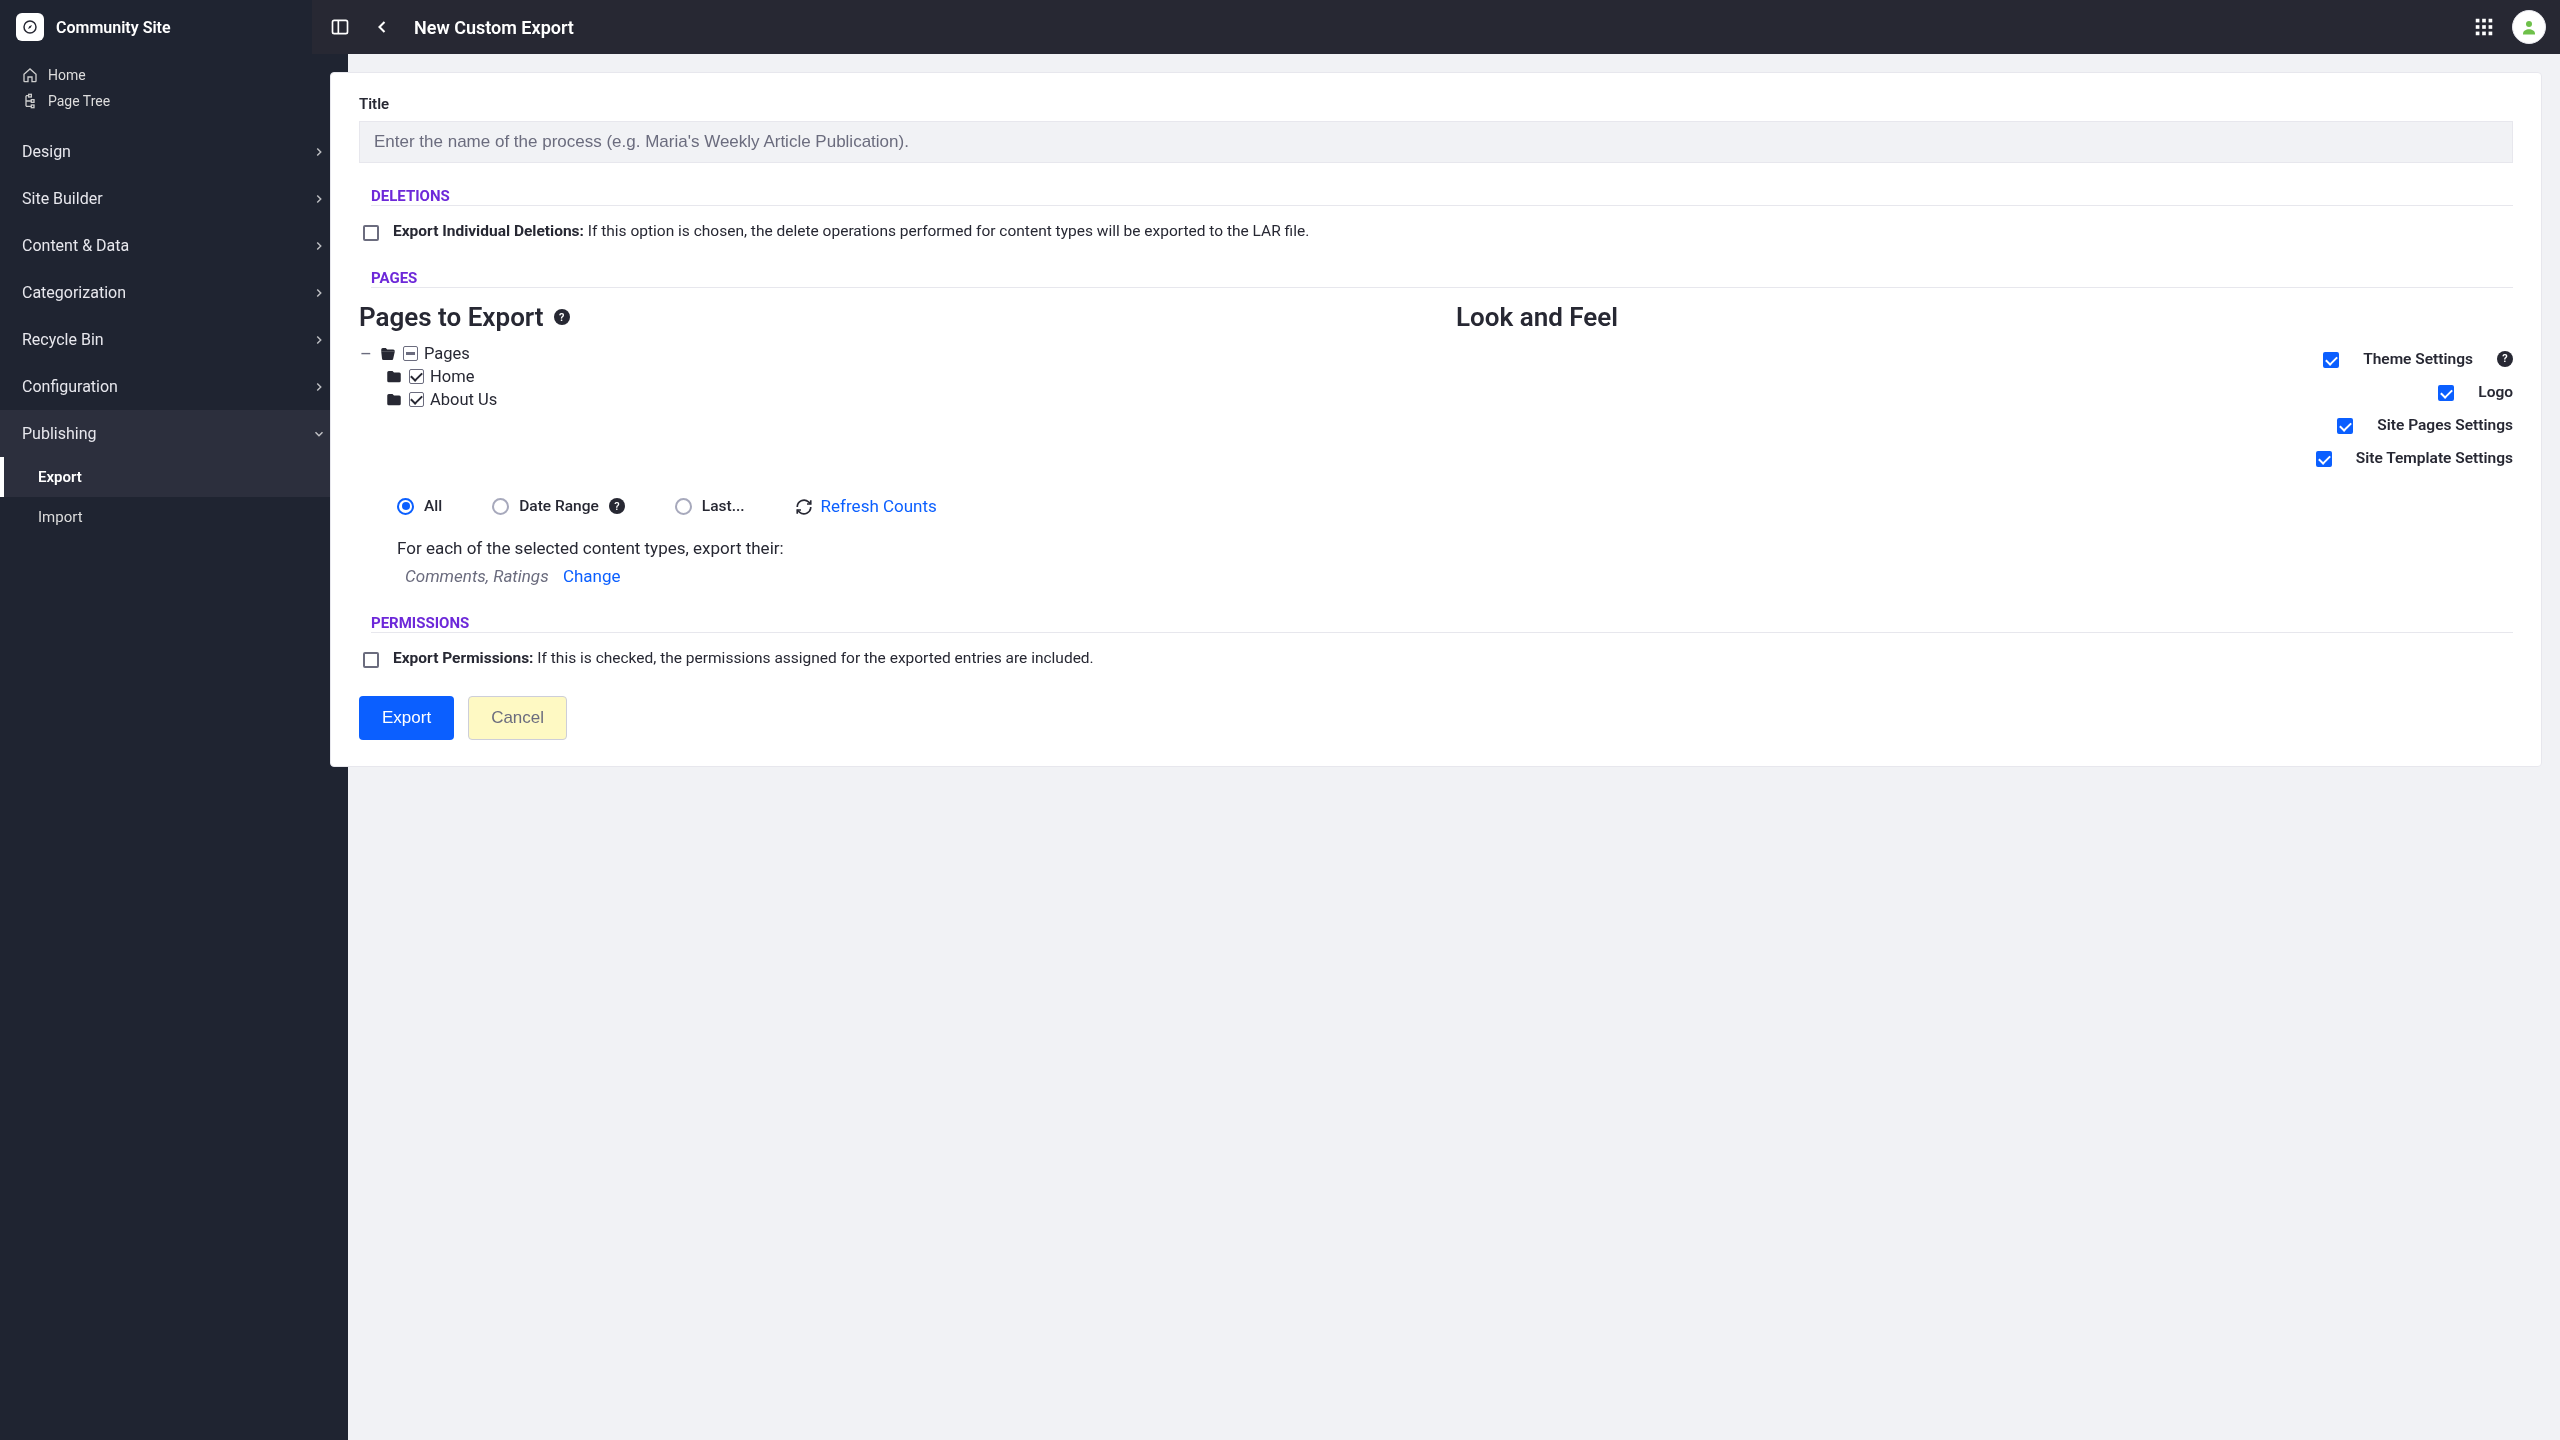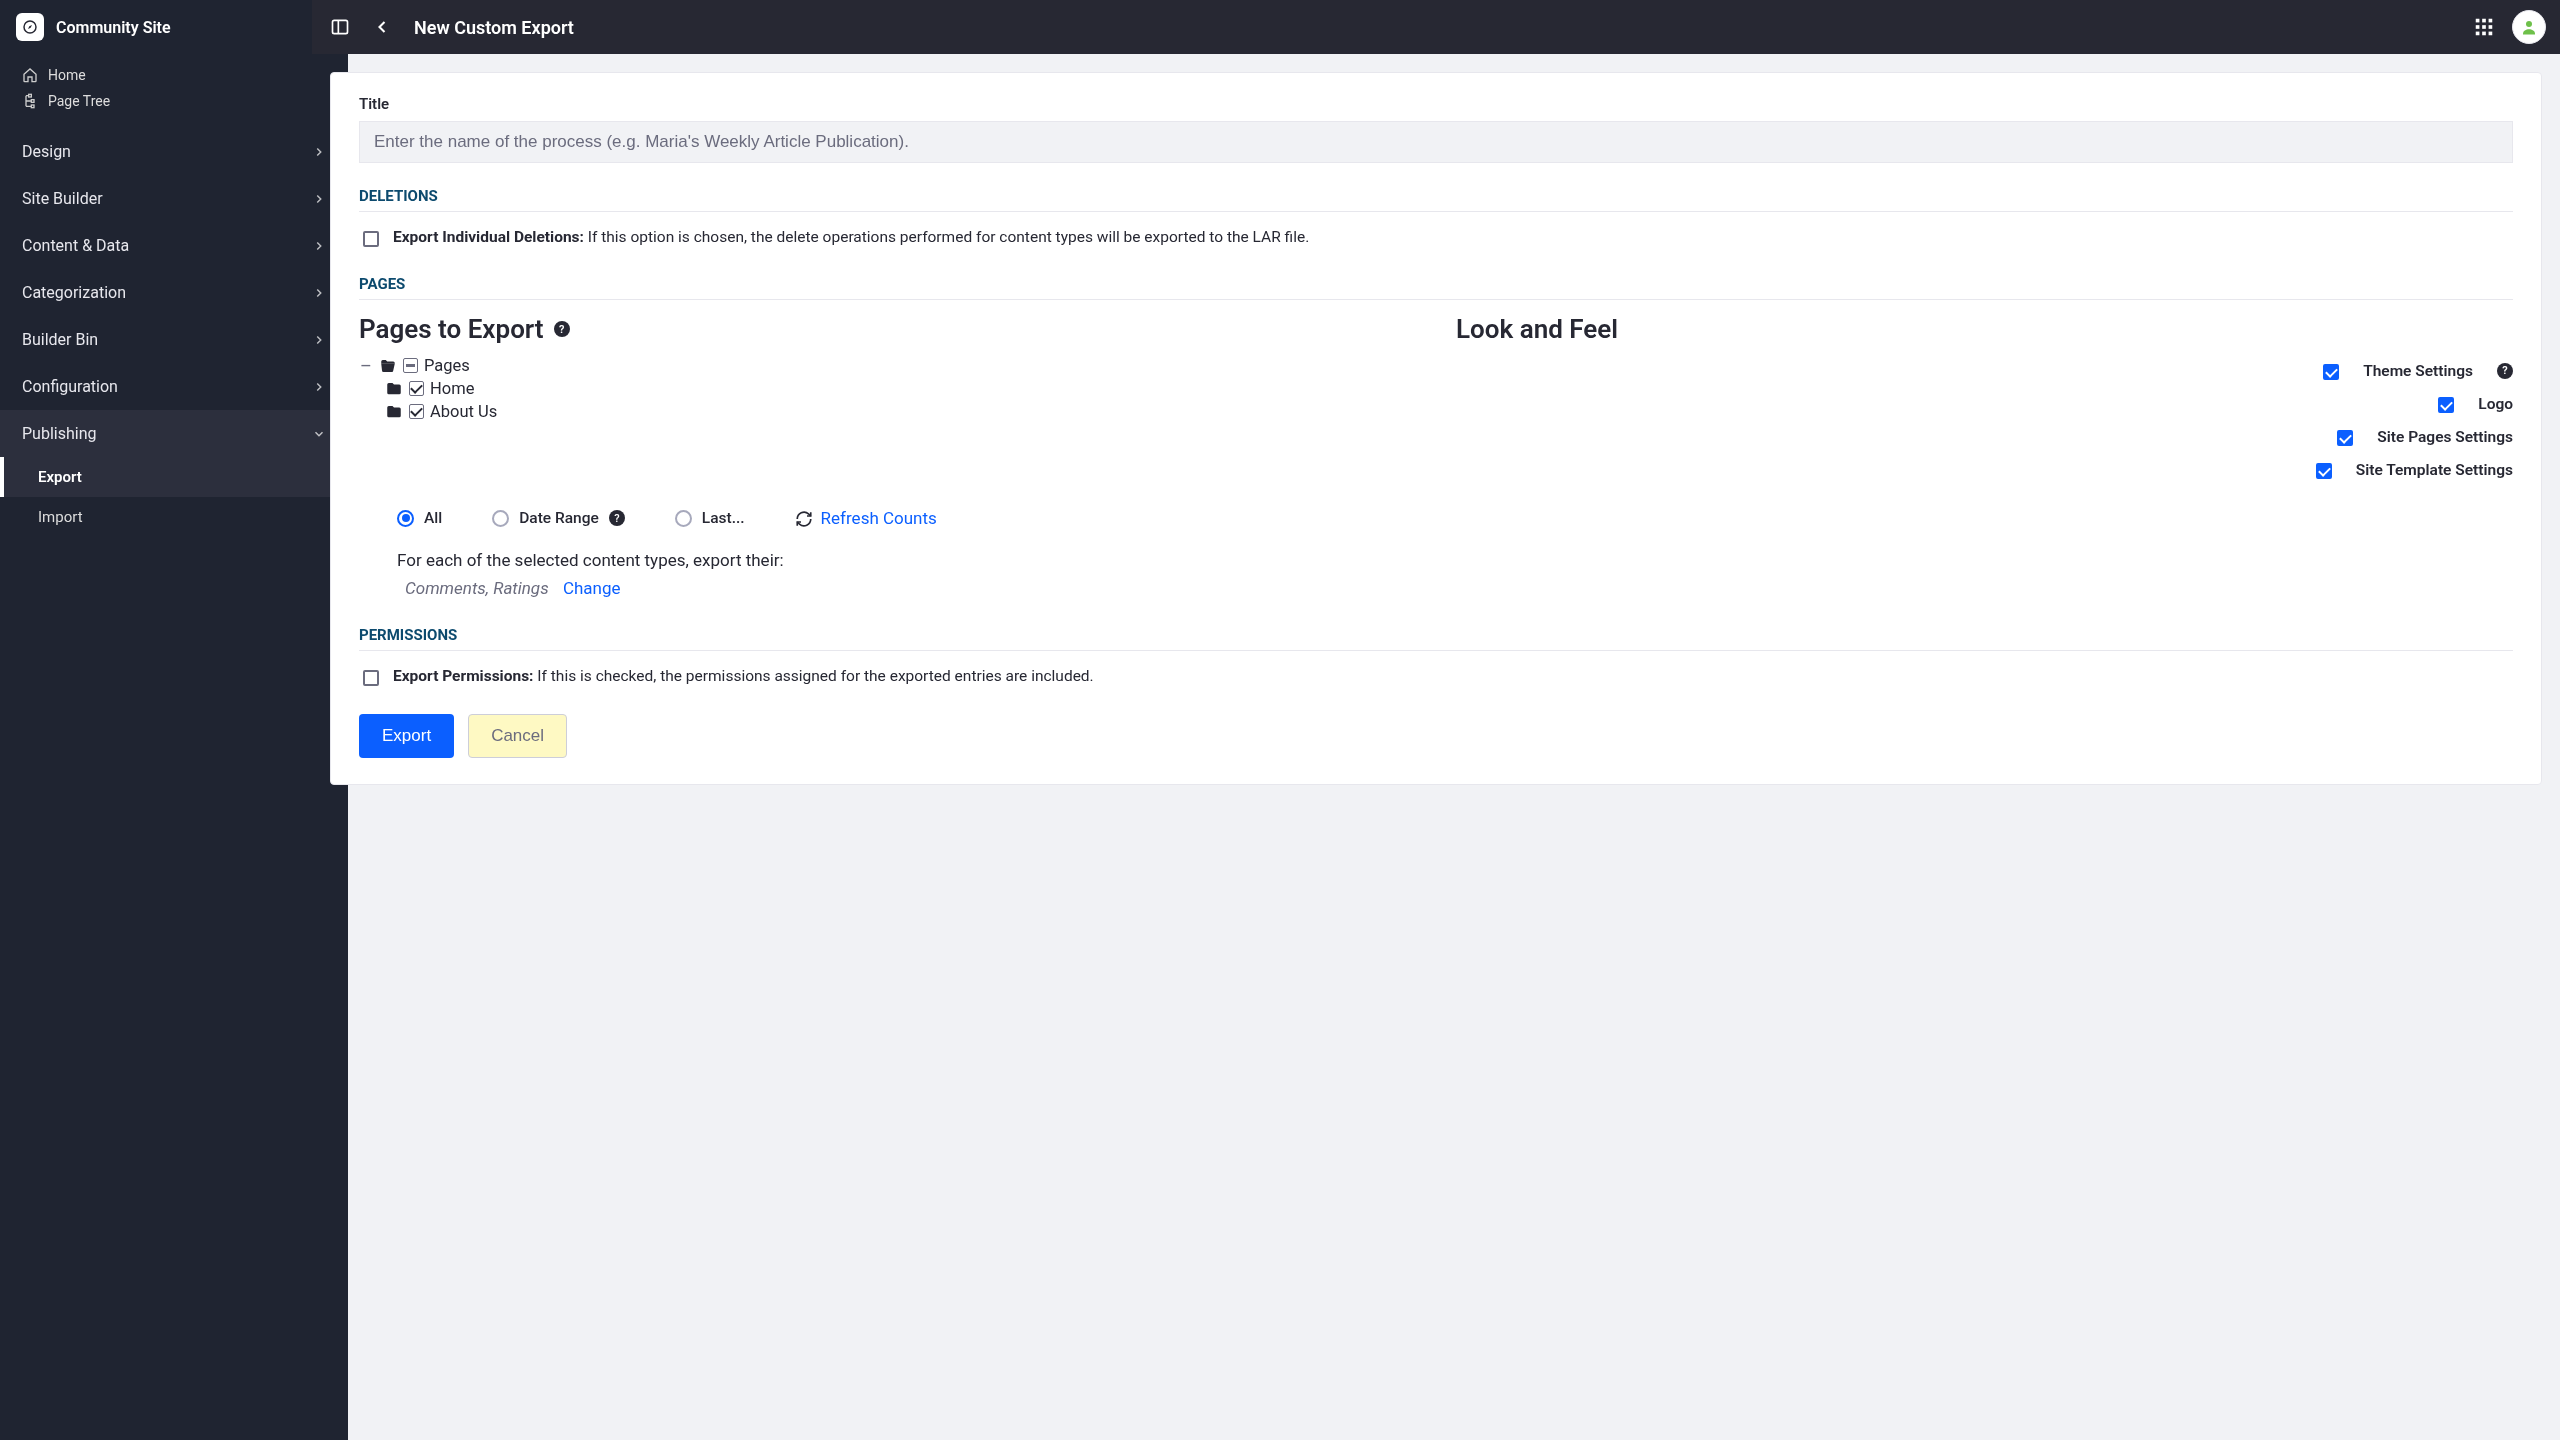--- a/index.html
+++ b/index.html
@@ -117,23 +117,23 @@
       border:1px solid #e7e7ed;
       border-radius:0;
       padding: 10px 14px;
       font-size:17px;
       color:#272833;
     }
     .text-input::placeholder { color:#6b6c7e; }
 
     .section-title {
       font-size:15px; font-weight:700;
-      margin-top: 24px; color:#0c4a6e;
-      padding-bottom:6px;
+      margin-top: 24px; color:#6d28d9;
       border-bottom:1px solid #e7e7ed;
+      margin-left:12px;
     }
 
     .checkbox-row {
       display:flex; align-items:flex-start; gap:14px;
       padding: 16px 4px 4px;
       font-size:15.5px;
     }
     .chk {
       width:16px; height:16px; margin-top:3px;
       border:2px solid #6b6c7e; border-radius:2px; background:#fff;
@@ -262,21 +262,21 @@
           <polyline points="9 6 15 12 9 18"></polyline>
         </svg>
     </div>
     <div class="nav-section">
       <span>Categorization</span>
       <svg class="chev" viewBox="0 0 24 24" fill="none" stroke="#fff" stroke-width="2.5">
           <polyline points="9 6 15 12 9 18"></polyline>
         </svg>
     </div>
     <div class="nav-section">
-      <span>Builder Bin</span>
+      <span>Recycle Bin</span>
       <svg class="chev" viewBox="0 0 24 24" fill="none" stroke="#fff" stroke-width="2.5">
           <polyline points="9 6 15 12 9 18"></polyline>
         </svg>
     </div>
     <div class="nav-section">
       <span>Configuration</span>
       <svg class="chev" viewBox="0 0 24 24" fill="none" stroke="#fff" stroke-width="2.5">
           <polyline points="9 6 15 12 9 18"></polyline>
         </svg>
     </div>

